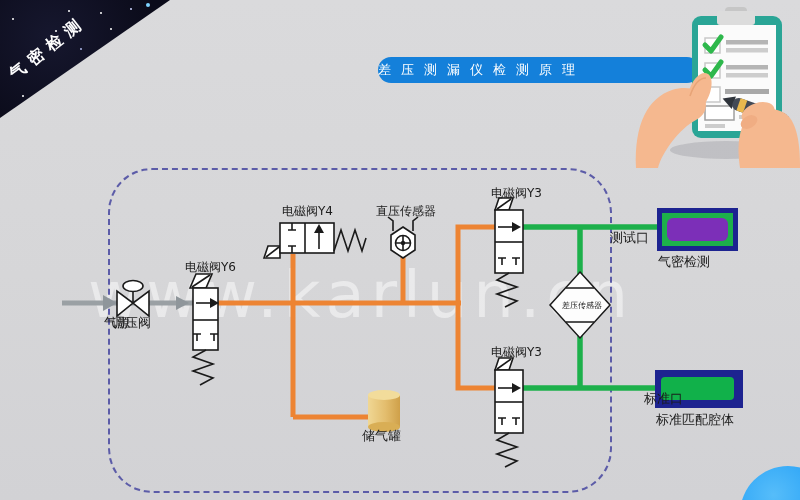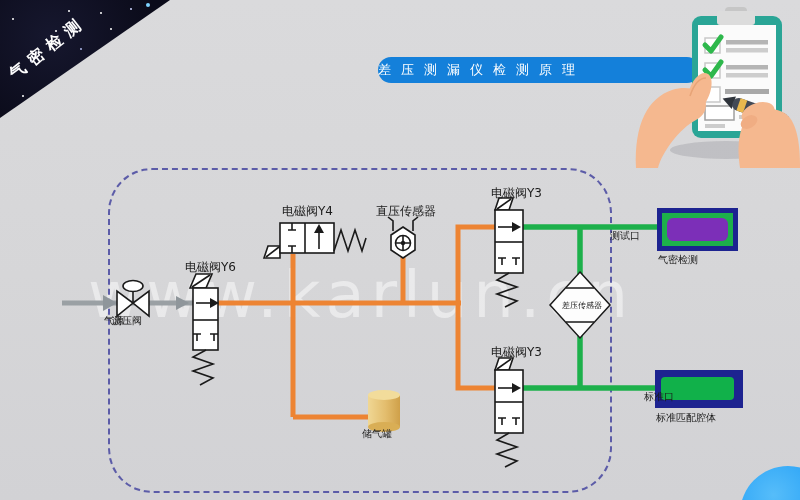--- a/index.html
+++ b/index.html
@@ -13,21 +13,21 @@
     position:absolute; left:88px; top:258px; font-size:64px; letter-spacing:6px;
     color:rgba(255,255,255,0.48); white-space:nowrap; z-index:1; font-weight:400;
   }
   
   .dashed-box{
     position:absolute; left:108px; top:168px; width:500px; height:321px;
     border:2px dashed #5c5ca8; border-radius:44px; z-index:2;
   }
   
   .diagram-svg{position:absolute; left:0; top:0; z-index:3;}
-  .lbl{position:absolute; z-index:4; font-size:10px; color:#1b1b1b; font-weight:500; white-space:nowrap;}
+  .lbl{position:absolute; z-index:4; font-size:13px; color:#1b1b1b; font-weight:500; white-space:nowrap;}
   .lbl.small{font-size:12px;}
   .lbl.tiny{font-size:8px; width:60px; text-align:center;}
   
   .corner{
     position:absolute; left:0; top:0; width:172px; height:120px; z-index:6;
     background:radial-gradient(circle at 30% 30%, #16172e 0%, #0b0b1a 70%);
     clip-path:polygon(0 0, 170px 0, 0 118px);
   }
   .star{
     position:absolute; left:12px; top:18px; width:2px; height:2px; border-radius:50%;

